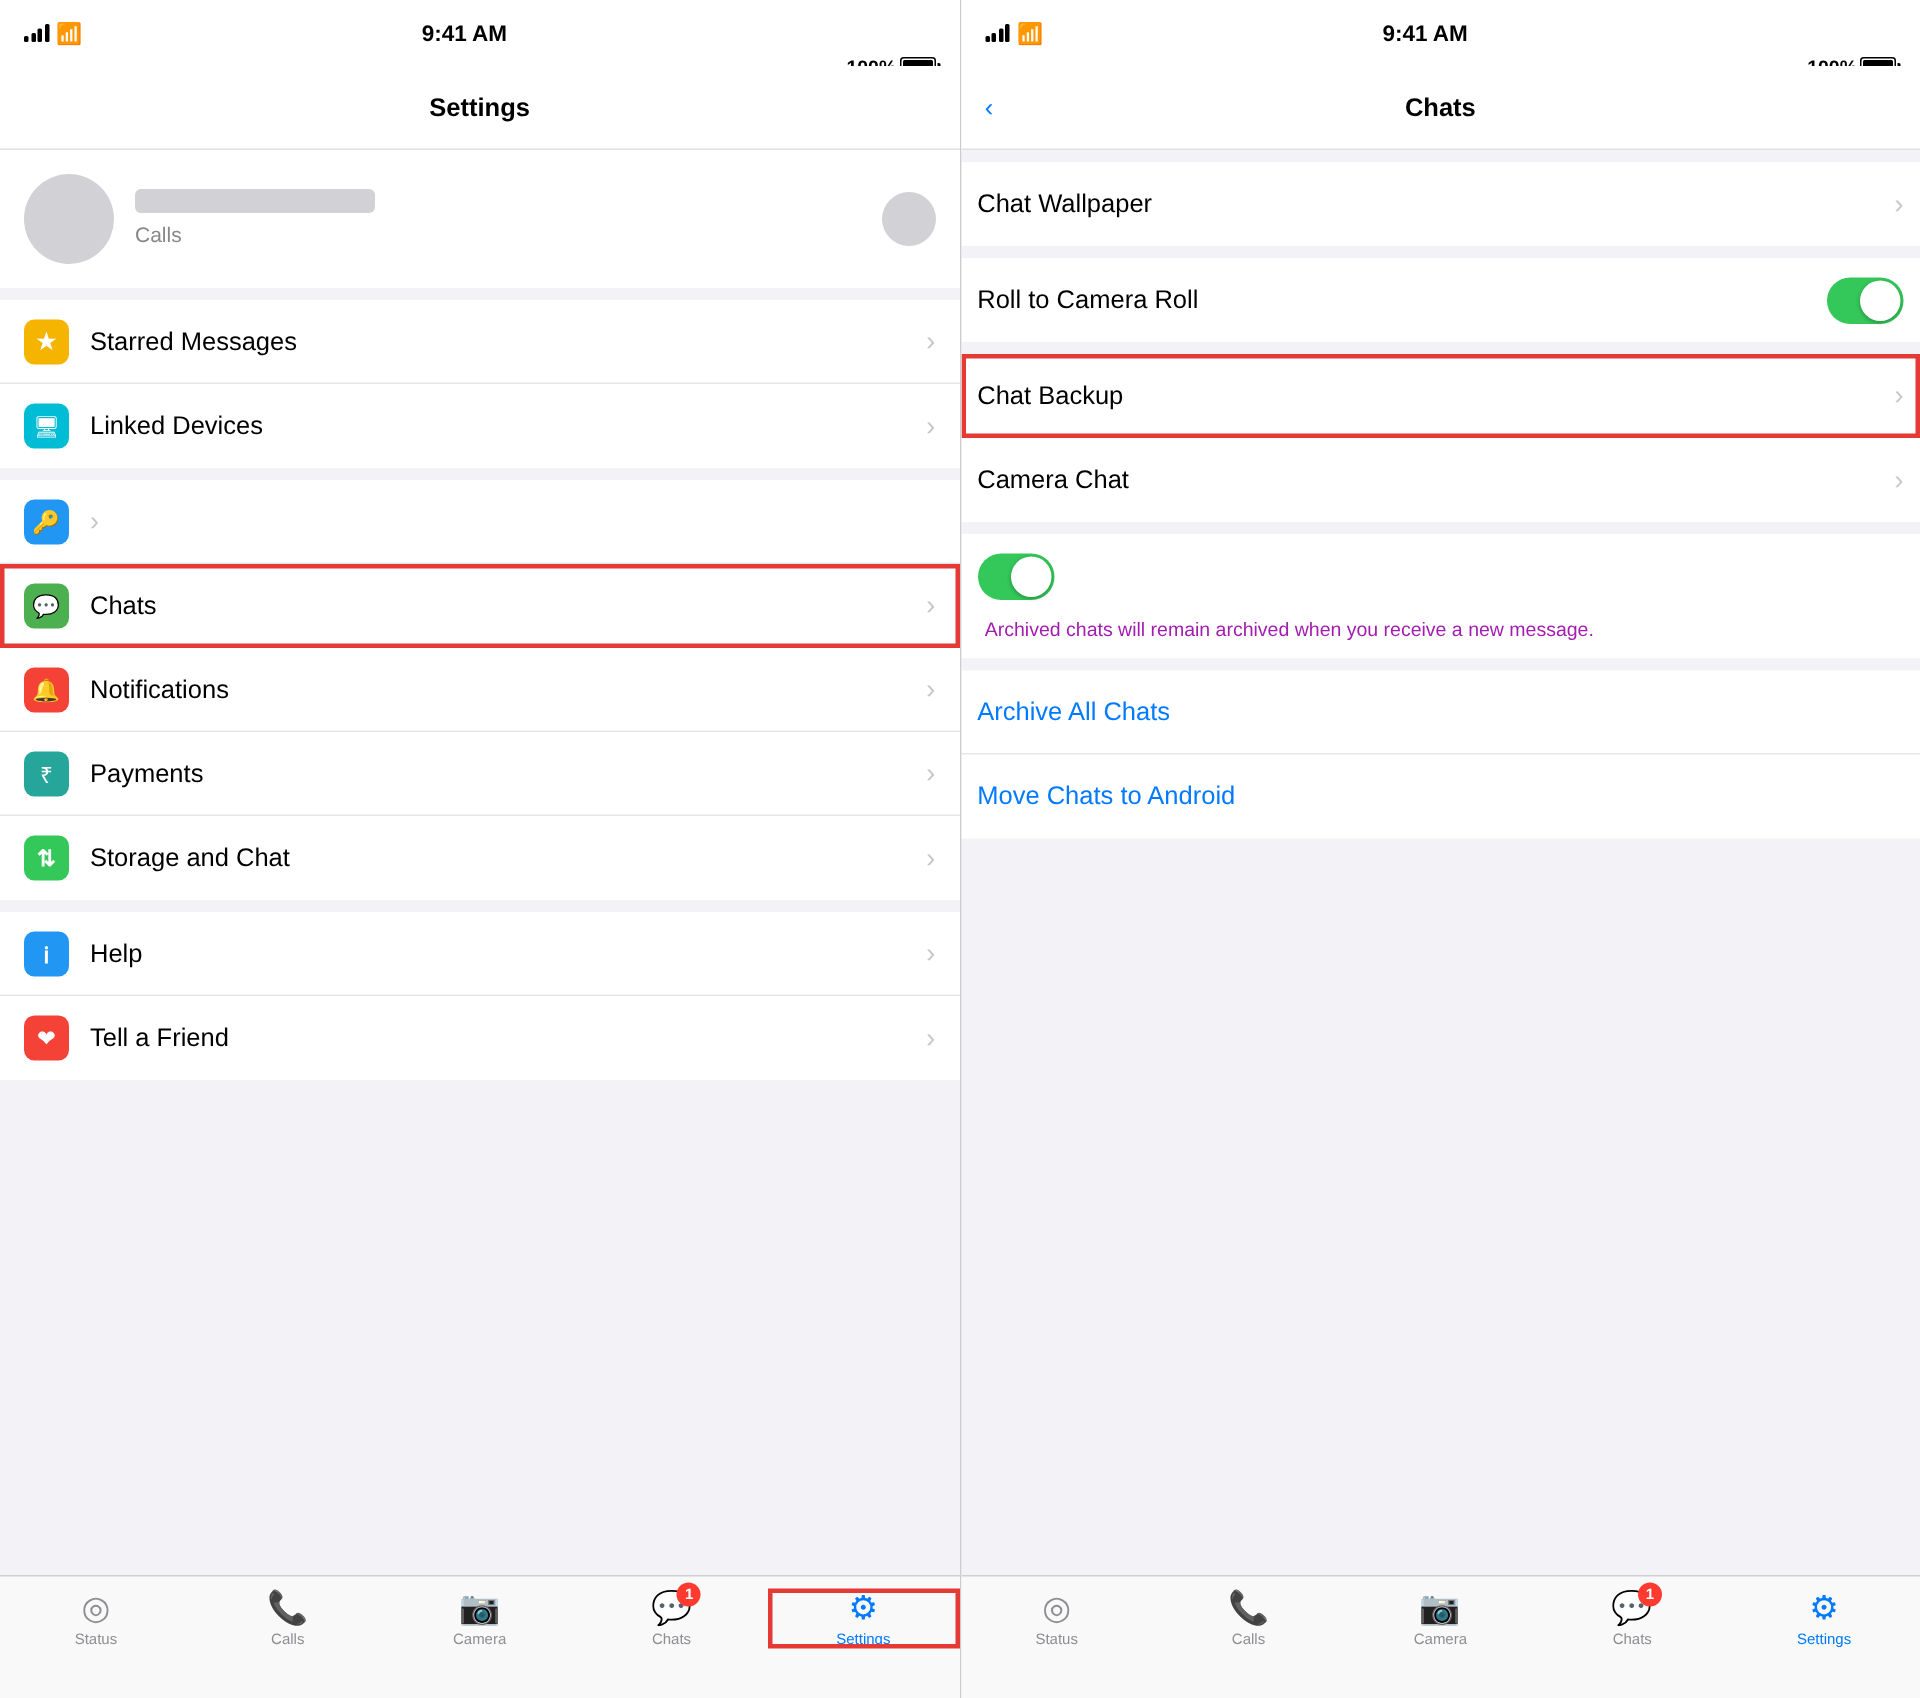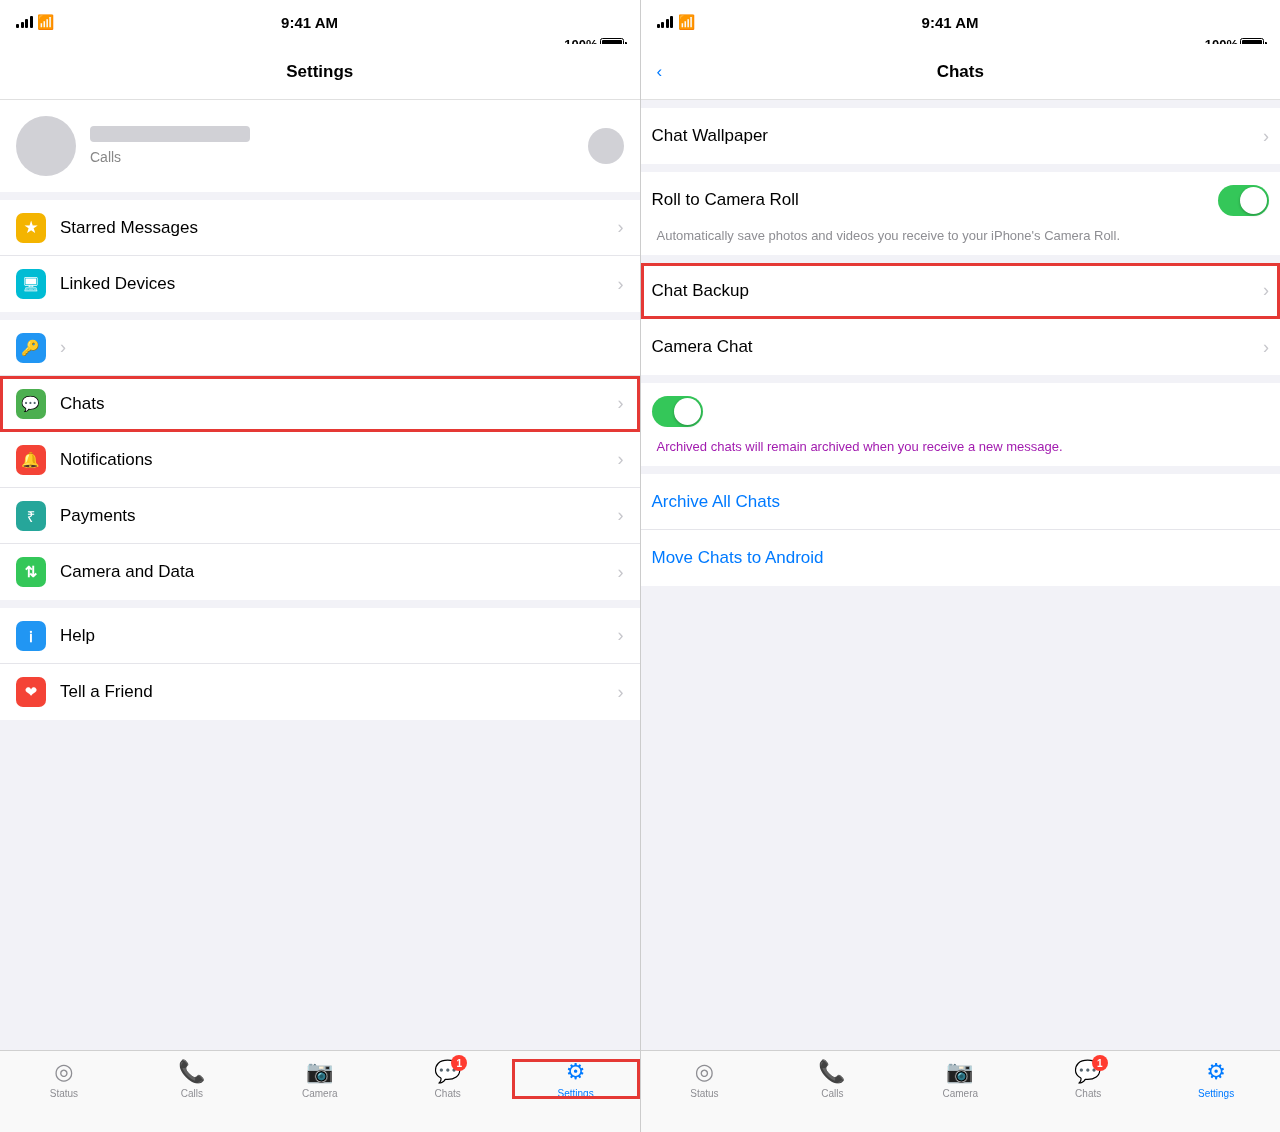--- a/index.html
+++ b/index.html
@@ -311,21 +311,21 @@
         <span class="item-label">Notifications</span>
         <span class="item-chevron">›</span>
       </div>
       <div class="settings-item">
         <div class="item-icon rupee" style="font-size:15px;">₹</div>
         <span class="item-label">Payments</span>
         <span class="item-chevron">›</span>
       </div>
       <div class="settings-item">
         <div class="item-icon arrow-icon" style="font-size:15px; font-weight:700;">⇅</div>
-        <span class="item-label">Camera and Data</span>
+        <span class="item-label">Storage and Chat</span>
         <span class="item-chevron">›</span>
       </div>
     </div>
 
     <div class="settings-group">
       <div class="settings-item">
         <div class="item-icon blue" style="font-size:15px; font-weight:700;">ℹ</div>
         <span class="item-label">Help</span>
         <span class="item-chevron">›</span>
       </div>
@@ -407,23 +407,20 @@
     <div class="section-divider"></div>
 
     <div class="chats-section">
       <div class="chats-row">
         <span class="chats-row-label">Roll to Camera Roll</span>
         <div class="toggle">
           <div class="toggle-knob"></div>
         </div>
       </div>
     </div>
-    <div style="background:#fff; padding: 0 16px 12px;">
-      <span class="chats-row-desc" style="padding:0; display:block;">Automatically save photos and videos you receive to your iPhone's Camera Roll.</span>
-    </div>
 
     <div class="section-divider"></div>
 
     <div class="chats-section">
       <div class="chats-row highlighted">
         <span class="chats-row-label">Chat Backup</span>
         <span class="item-chevron">›</span>
       </div>
       <div class="chats-row">
         <span class="chats-row-label">Camera Chat</span>

